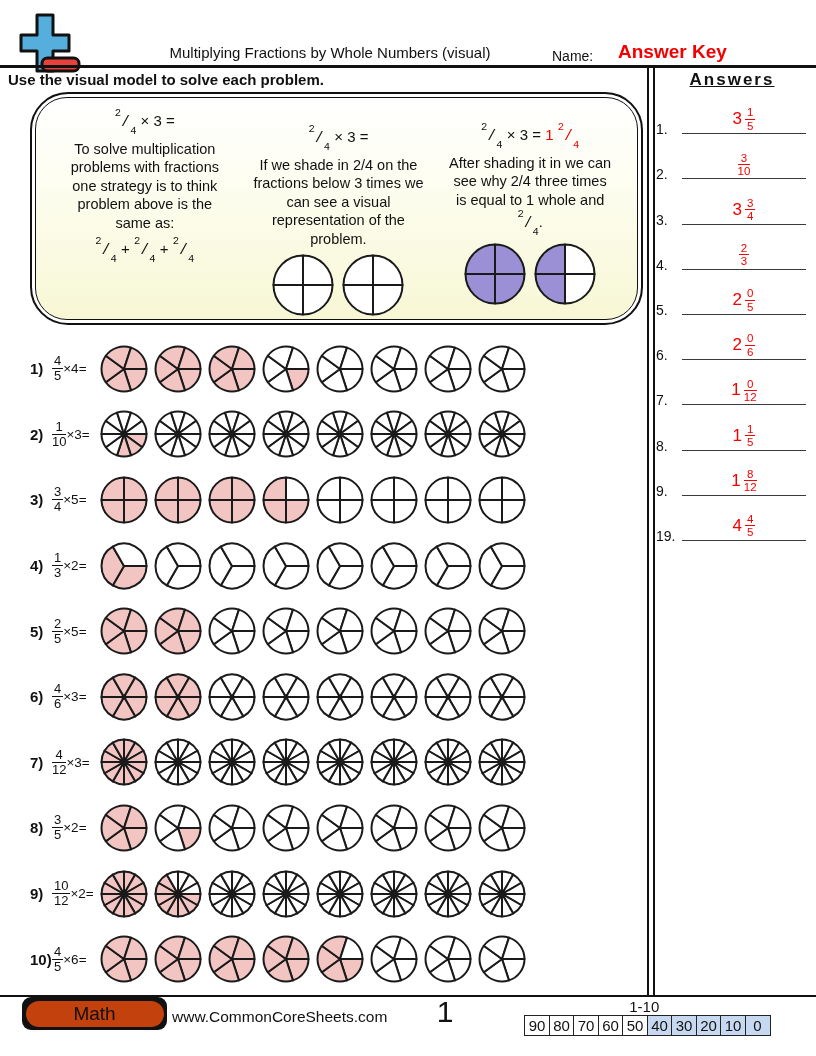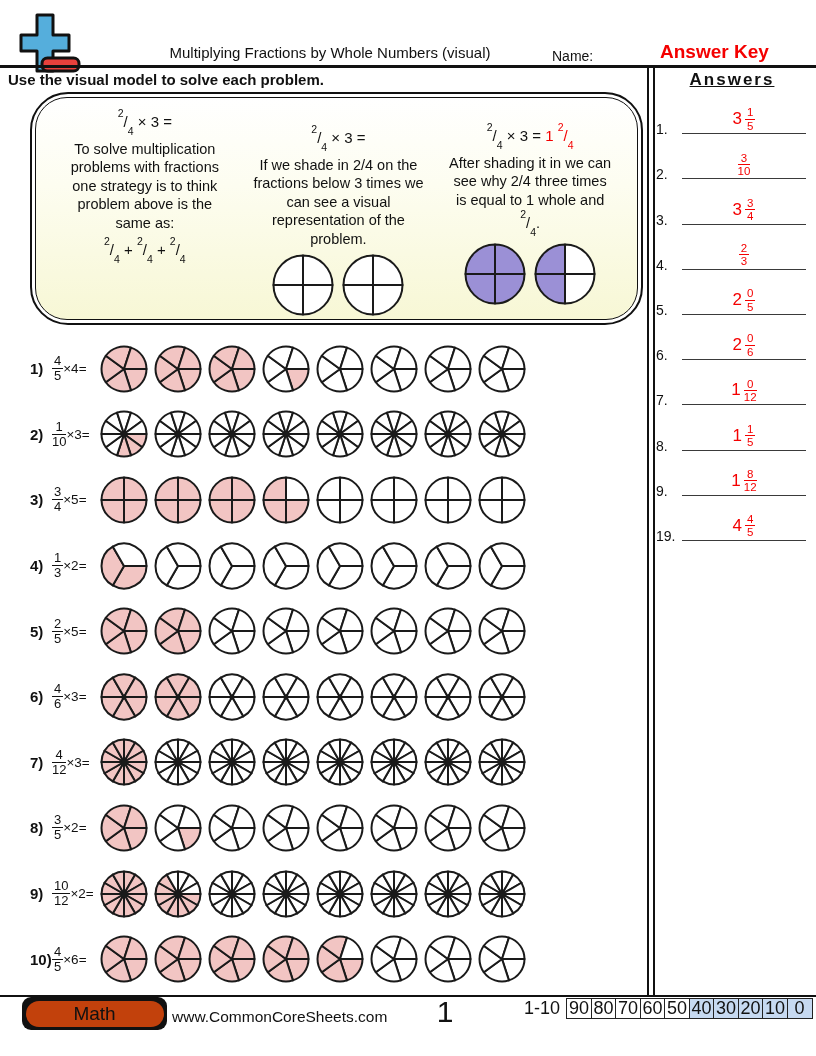--- a/index.html
+++ b/index.html
@@ -5,35 +5,35 @@
   html,body{margin:0;padding:0;}
   body{
     width:816px;height:1056px;position:relative;overflow:hidden;
     background:#ffffff;color:#111;
     font-family:"Liberation Sans",sans-serif;
   }
   
   #logo{position:absolute;left:16px;top:12px;}
   #page-title{position:absolute;left:105px;top:44px;width:450px;text-align:center;font-size:15px;}
   #name-label{position:absolute;left:552px;top:48px;font-size:14px;}
-  #answer-key{position:absolute;left:618px;top:41px;font-size:19px;font-weight:bold;color:#f40000;margin-left:42px;}
+  #answer-key{position:absolute;left:618px;top:41px;font-size:19px;font-weight:bold;color:#f40000;}
   #header-rule{position:absolute;left:0;top:65px;width:816px;height:3px;background:#111;}
   #instruction{position:absolute;left:8px;top:71px;font-size:15px;font-weight:bold;}
   
   #example{position:absolute;left:30px;top:92px;width:613px;height:233px;box-sizing:border-box;
     border:2.5px solid #111;border-radius:38px;padding:3px;background:#fff;}
   #example-inner{width:100%;height:100%;box-sizing:border-box;border:1.5px solid #111;border-radius:32px;
     background:linear-gradient(180deg,#ffffff 0%,#fdfdf0 40%,#f7f7d5 100%);
     display:flex;padding:6px 12px;}
   .ex-col{flex:1;text-align:center;font-size:14.5px;line-height:18.5px;}
   .ex-col:nth-child(1){padding-top:4px;}
   .ex-col:nth-child(2){padding-top:20px;}
   .ex-col:nth-child(3){padding-top:18px;flex:0.98;}
   .ex-heading{font-size:15px;margin-bottom:3px;white-space:nowrap;}
-  .sfrac{white-space:nowrap;}
+  .sfrac{white-space:nowrap;font-family:Liberation Mono, monospace;}
   .sfrac sup{font-size:10.5px;position:relative;top:-4px;}
   .sfrac sub{font-size:10.5px;position:relative;top:4px;}
   .red{color:#f40000;}
   .ex-sum{font-size:15px;margin-top:4px;}
   .ex-circles{display:flex;justify-content:center;gap:8px;margin-top:6px;}
   
   #problems{position:absolute;left:30px;top:336px;width:600px;}
   .prob-row{display:flex;align-items:center;height:65.6px;}
   .prob-label{width:70px;flex:none;display:flex;align-items:center;}
   .prob-num{font-weight:bold;font-size:15px;width:22px;flex:none;}
@@ -56,21 +56,21 @@
   
   #separator{position:absolute;left:647px;top:66px;height:929px;width:4px;
     border-left:2px solid #111;border-right:2px solid #111;}
   
   #footer-rule{position:absolute;left:0;top:995px;width:816px;height:2px;background:#111;}
   #math-badge{position:absolute;left:22px;top:997px;width:145px;height:33px;background:#111;border-radius:9px;display:flex;}
   #math-pill{flex:1;margin:3.5px;background:#c2410c;border-radius:13px;display:flex;align-items:center;justify-content:center;
     font-size:19px;font-weight:normal;}
   #site-url{position:absolute;left:172px;top:1008px;font-size:15.5px;}
   #page-num{position:absolute;left:400px;top:995px;width:90px;text-align:center;font-size:30px;}
-  #score{position:absolute;left:524px;top:998px;display:flex;align-items:center;font-size:18px;}
+  #score{position:absolute;left:524px;top:998px;display:flex;align-items:center;font-size:15px;flex-direction:column;}
   #score-label{margin-right:6px;}
   #score-cells{display:flex;}
   .score-cell{width:24px;height:19px;border:1.5px solid #222;display:flex;align-items:center;justify-content:center;background:#fff;}
   .score-cell + .score-cell{margin-left:-1.5px;}
   .score-cell.hl{background:#c6d9f1;}
 </style>
 </head>
 <body>
 
 <div id="logo">

